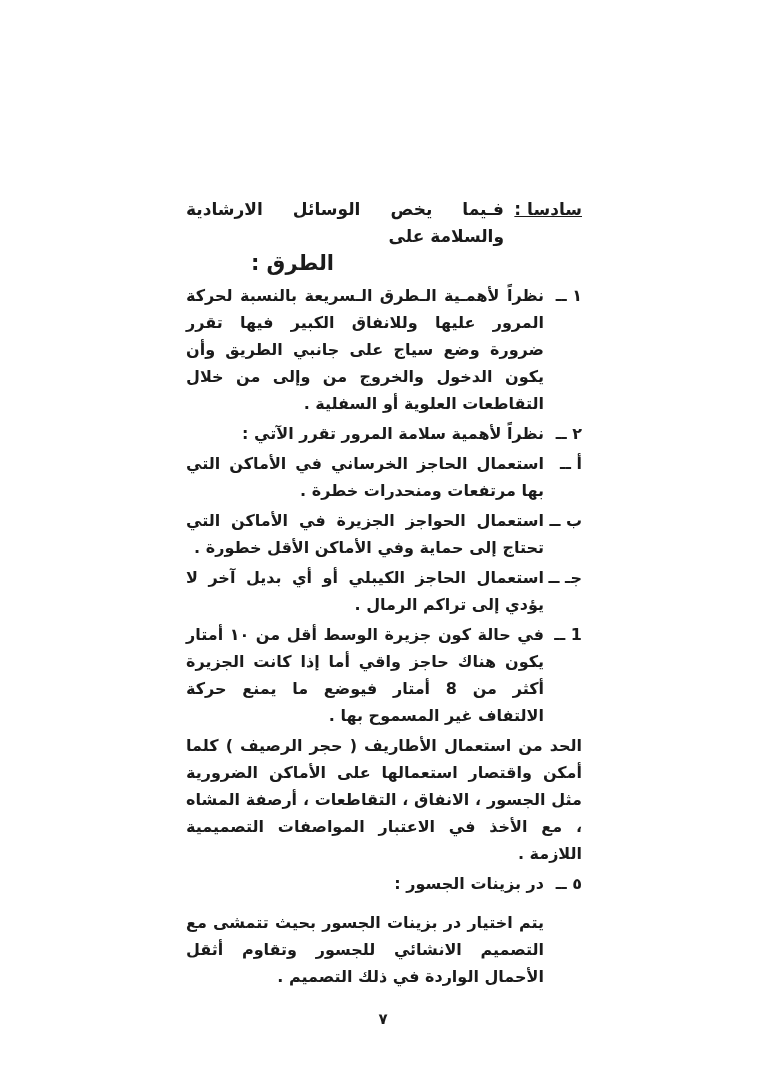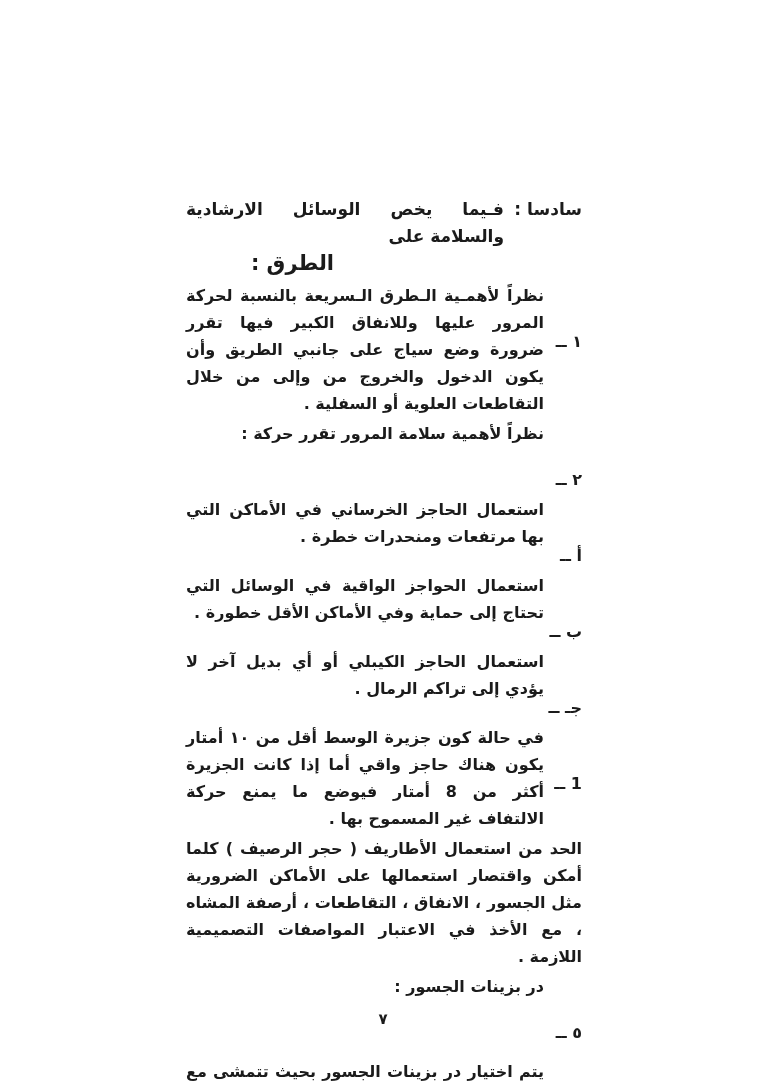--- a/index.html
+++ b/index.html
@@ -28,37 +28,37 @@
     line-height: 27px;
     text-align: justify;
   }
   .heading {
     display: flex;
     font-size: 17px;
   }
   .h-label {
     flex: 0 0 78px;
     white-space: nowrap;
+    text-decoration: underline;
   }
   .h-text {
     flex: 1;
   }
   .heading-line2 {
     font-size: 21px;
     padding-right: 248px;
     margin-bottom: 5px;
   }
   .item {
     display: flex;
     margin-bottom: 3px;
   }
   .marker {
     flex: 0 0 38px;
     white-space: nowrap;
-    margin-top: 46px;
   }
   .item-text {
     flex: 1;
     text-align: justify;
   }
   .closing-paragraph {
     padding-right: 38px;
     text-align: justify;
     margin-top: 12px;
   }
@@ -85,31 +85,31 @@
     </div>
     <div class="heading-line2">الطرق :</div>
 
     <div class="item">
       <span class="marker">١ ــ</span>
       <div class="item-text">نظراً لأهمـية الـطرق الـسريعة بالنسبة لحركة المرور عليها وللانفاق الكبير فيها تقرر ضرورة وضع سياج على جانبي الطريق وأن يكون الدخول والخروج من وإلى من خلال التقاطعات العلوية أو السفلية .</div>
     </div>
 
     <div class="item">
       <span class="marker">٢ ــ</span>
-      <div class="item-text">نظراً لأهمية سلامة المرور تقرر حركة :</div>
+      <div class="item-text">نظراً لأهمية سلامة المرور تقرر الآتي :</div>
     </div>
 
     <div class="item">
       <span class="marker">أ ــ</span>
       <div class="item-text">استعمال الحاجز الخرساني في الأماكن التي بها مرتفعات ومنحدرات خطرة .</div>
     </div>
 
     <div class="item">
       <span class="marker">ب ــ</span>
-      <div class="item-text">استعمال الحواجز الواقية في الوسائل التي تحتاج إلى حماية وفي الأماكن الأقل خطورة .</div>
+      <div class="item-text">استعمال الحواجز الجزيرة في الأماكن التي تحتاج إلى حماية وفي الأماكن الأقل خطورة .</div>
     </div>
 
     <div class="item">
       <span class="marker">جـ ــ</span>
       <div class="item-text">استعمال الحاجز الكيبلي أو أي بديل آخر لا يؤدي إلى تراكم الرمال .</div>
     </div>
 
     <div class="item">
       <span class="marker">1 ــ</span>
       <div class="item-text">في حالة كون جزيرة الوسط أقل من ١٠ أمتار يكون هناك حاجز واقي أما إذا كانت الجزيرة أكثر من 8 أمتار فيوضع ما يمنع حركة الالتفاف غير المسموح بها .</div>

